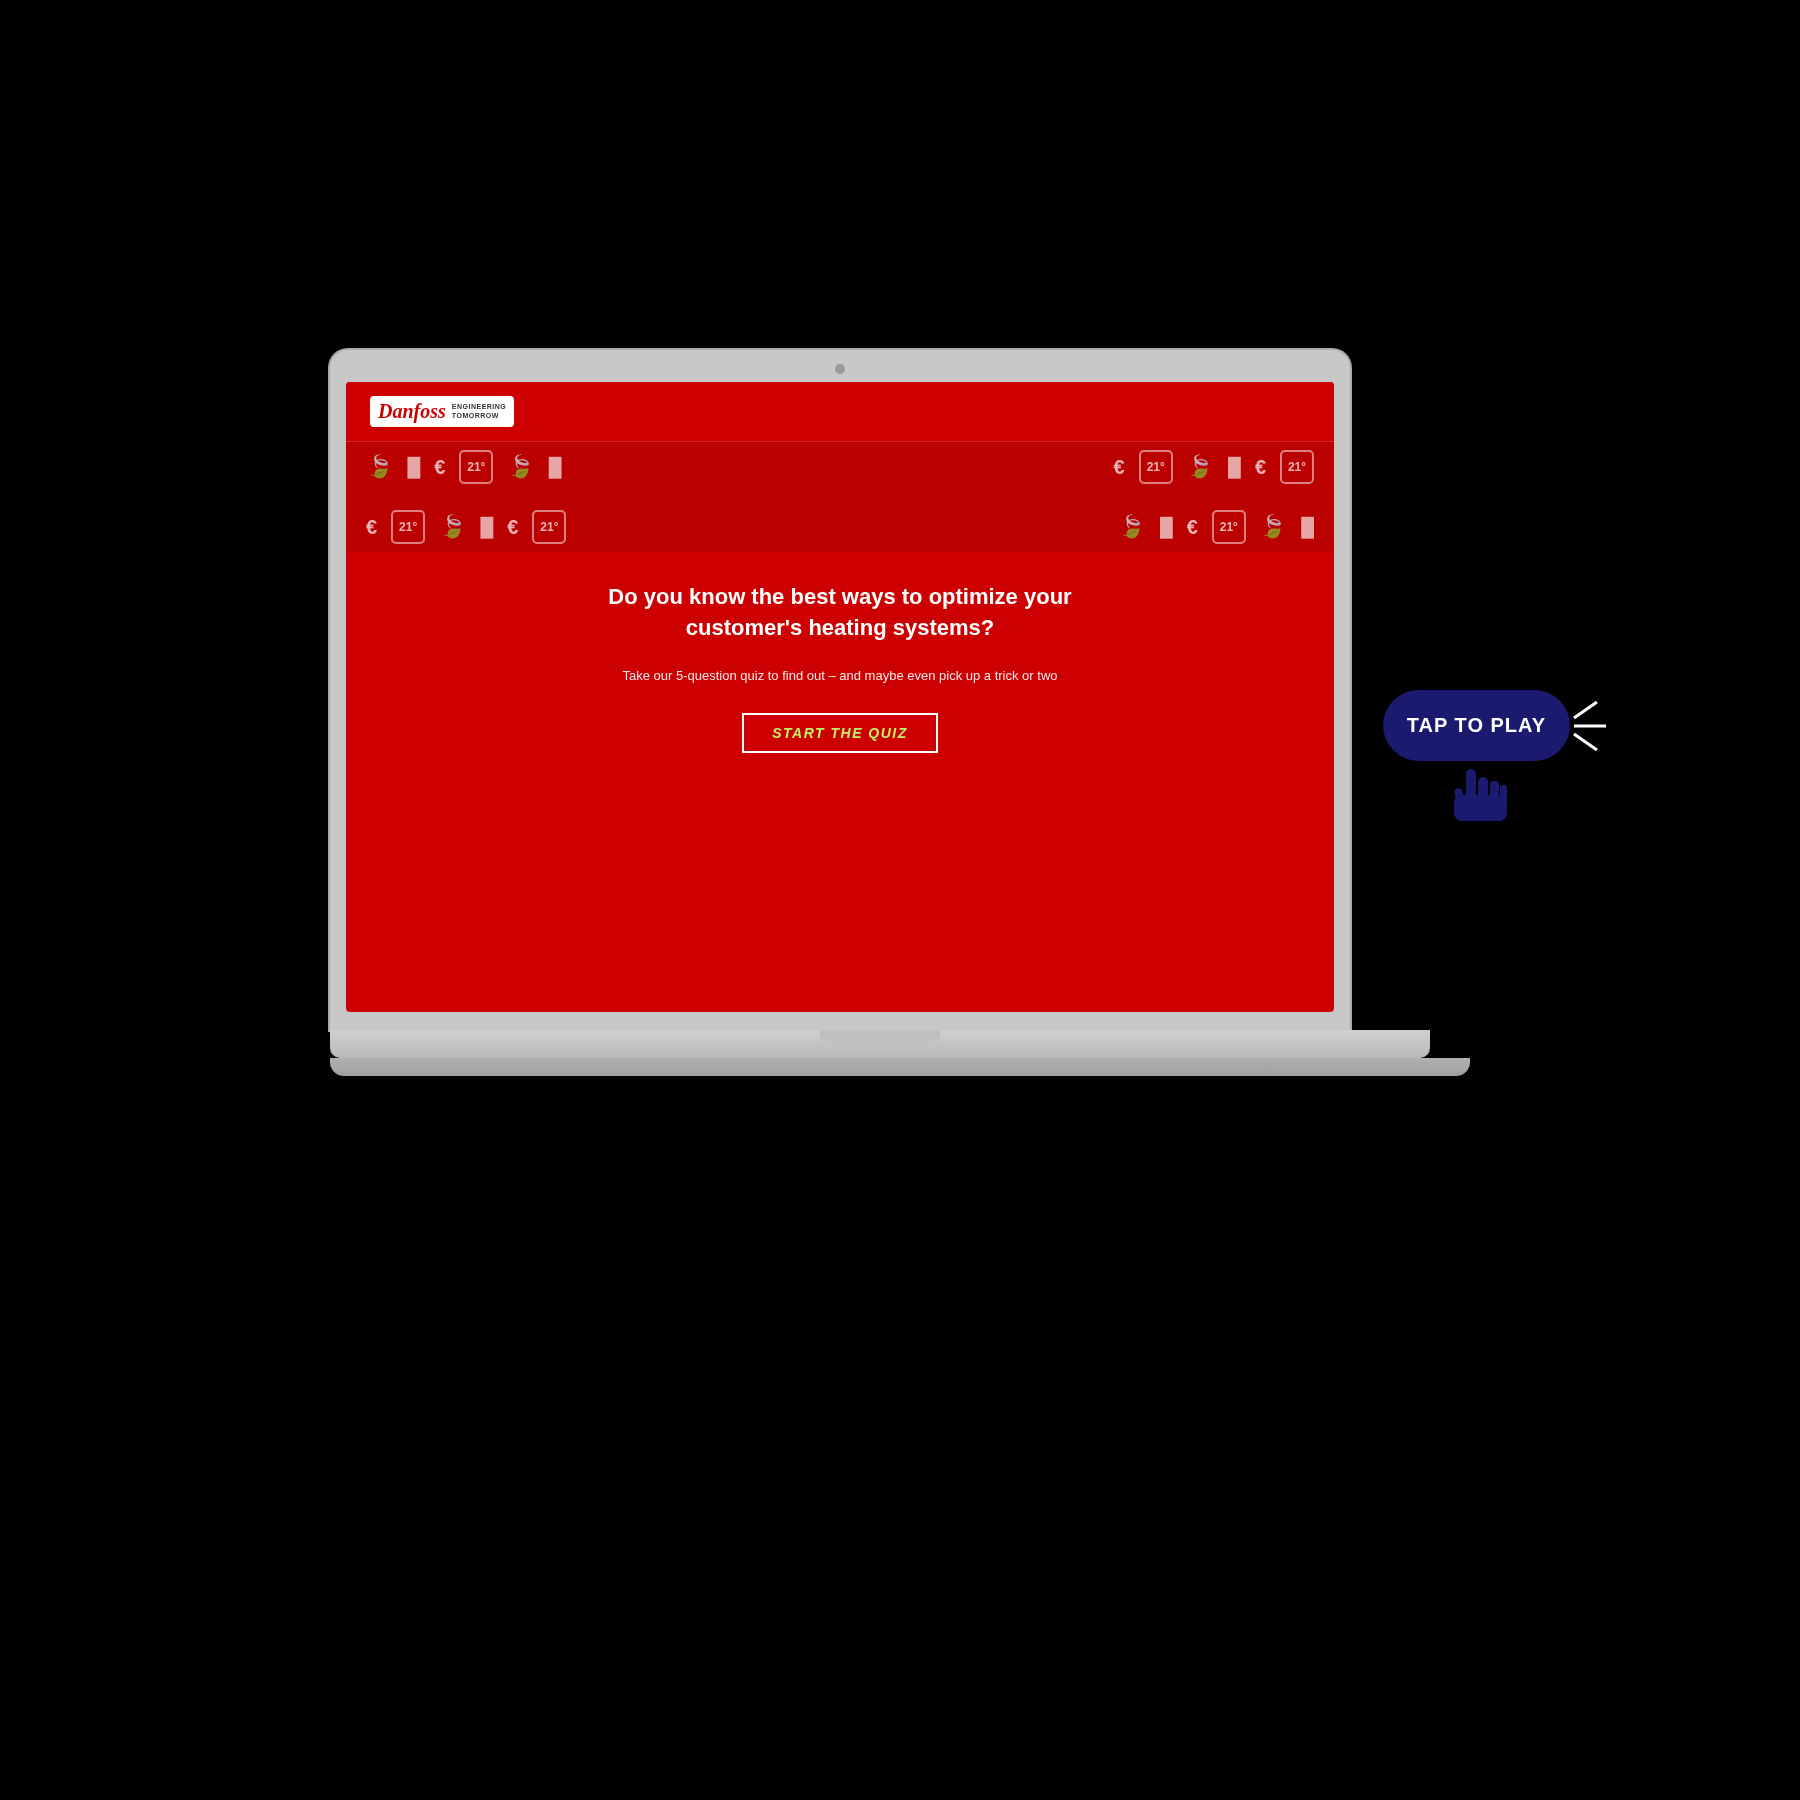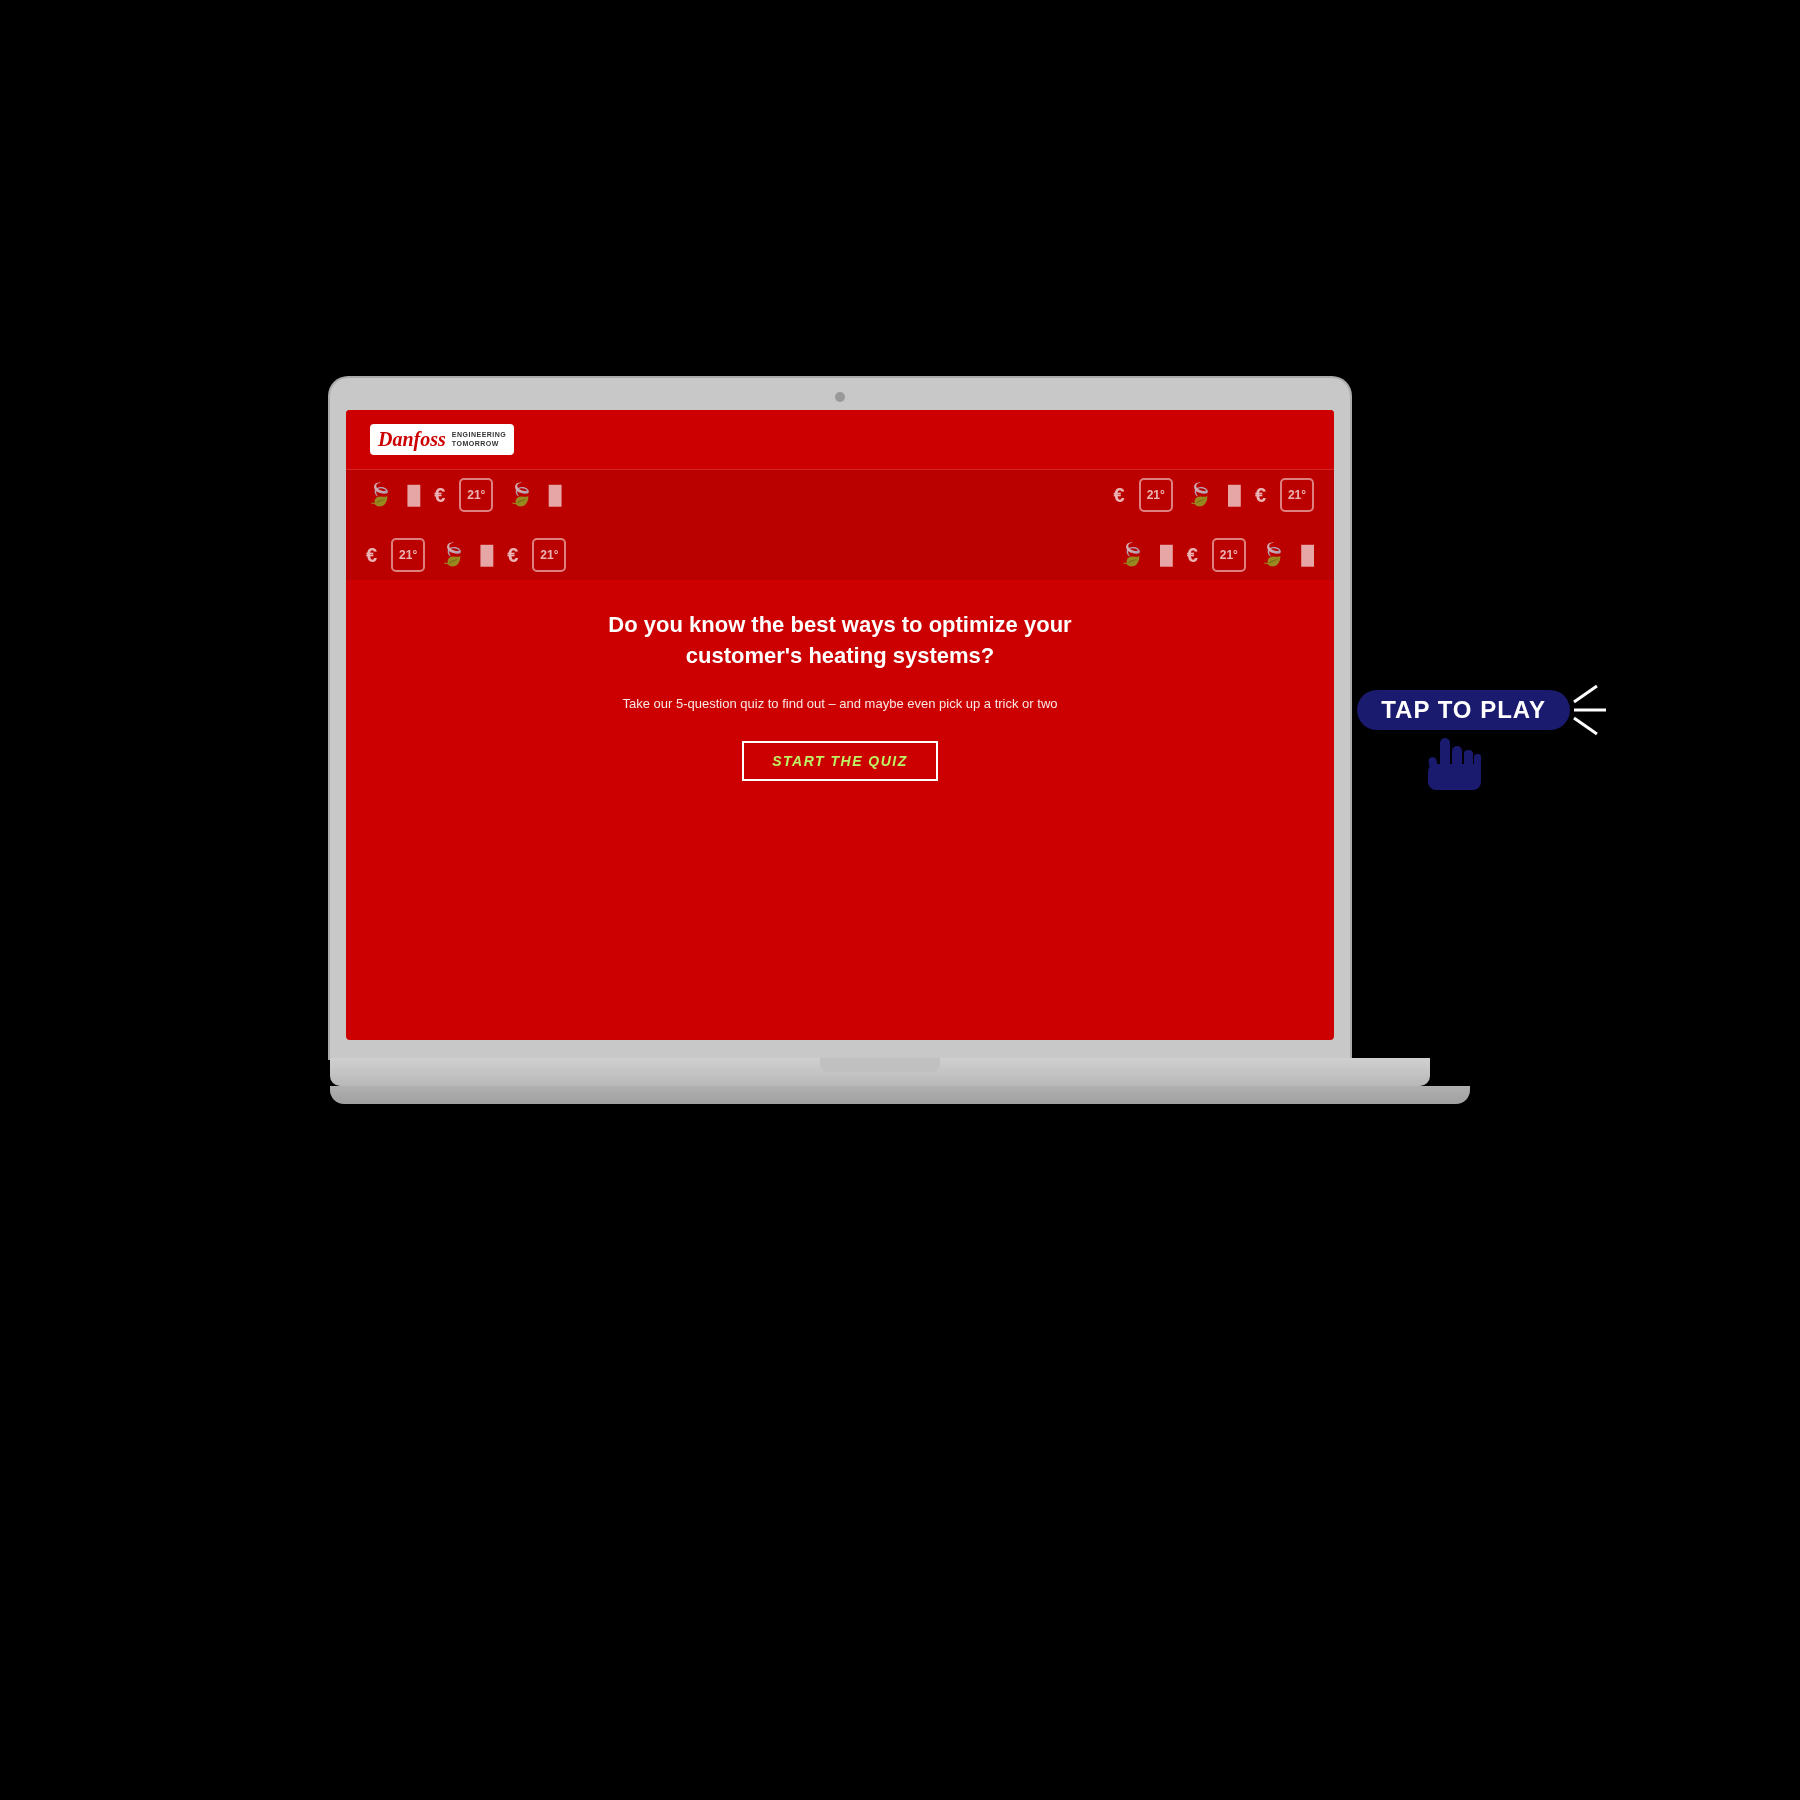--- a/index.html
+++ b/index.html
@@ -24,21 +24,20 @@
     }
 
     .laptop-screen-outer {
       width: 1020px;
       height: 680px;
       background: #c8c8c8;
       border-radius: 18px 18px 0 0;
       padding: 14px 16px 0 16px;
       position: relative;
       box-shadow: 0 0 0 2px #aaa;
-      margin-top: 28px;
     }
 
     .laptop-camera {
       width: 10px;
       height: 10px;
       background: #999;
       border-radius: 50%;
       margin: 0 auto 8px auto;
     }
 
@@ -256,23 +255,23 @@
       bottom: 160px;
       display: flex;
       flex-direction: column;
       align-items: flex-start;
       gap: 0;
     }
 
     .tap-bubble {
       background: #1a1a6e;
       color: white;
-      font-size: 24px;
-      font-weight: bold;
-      padding: 6px 24px;
+      font-size: 20px;
+      font-weight: bold;
+      padding: 24px 24px;
       border-radius: 40px;
       letter-spacing: 1px;
       white-space: nowrap;
       position: relative;
     }
 
     .laptop-wrapper-inner {
       position: relative;
     }
   </style>

